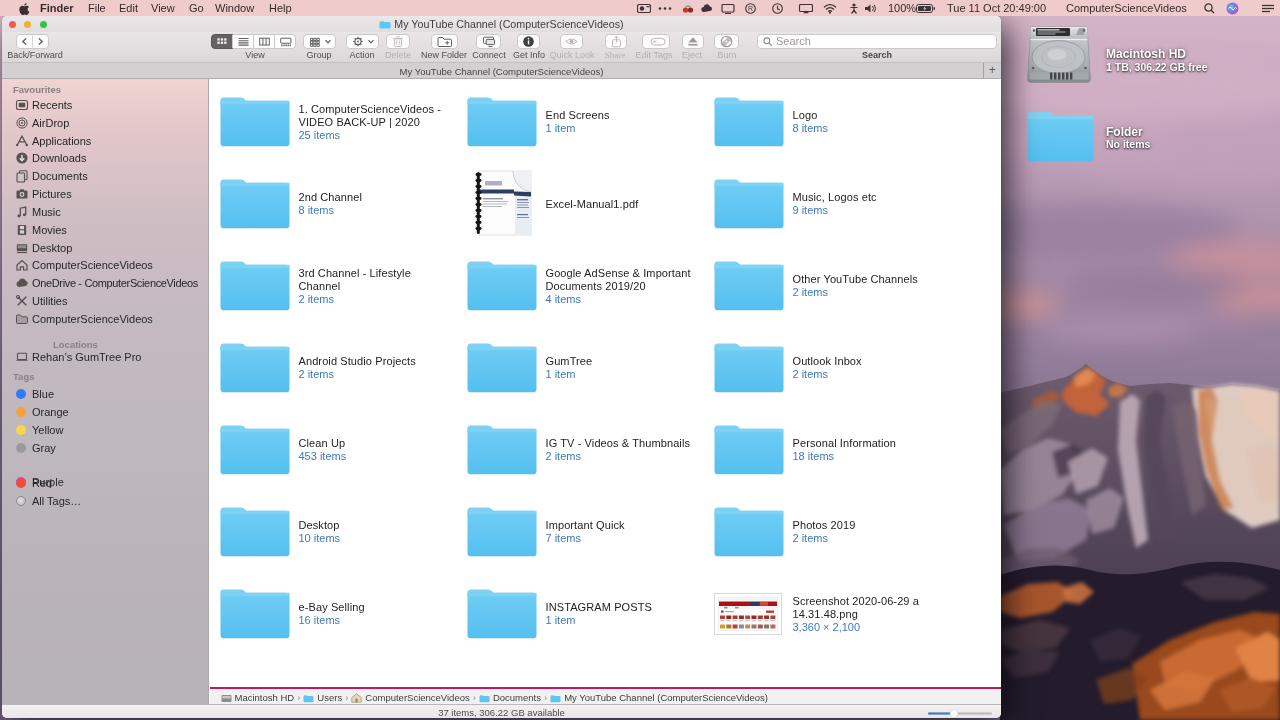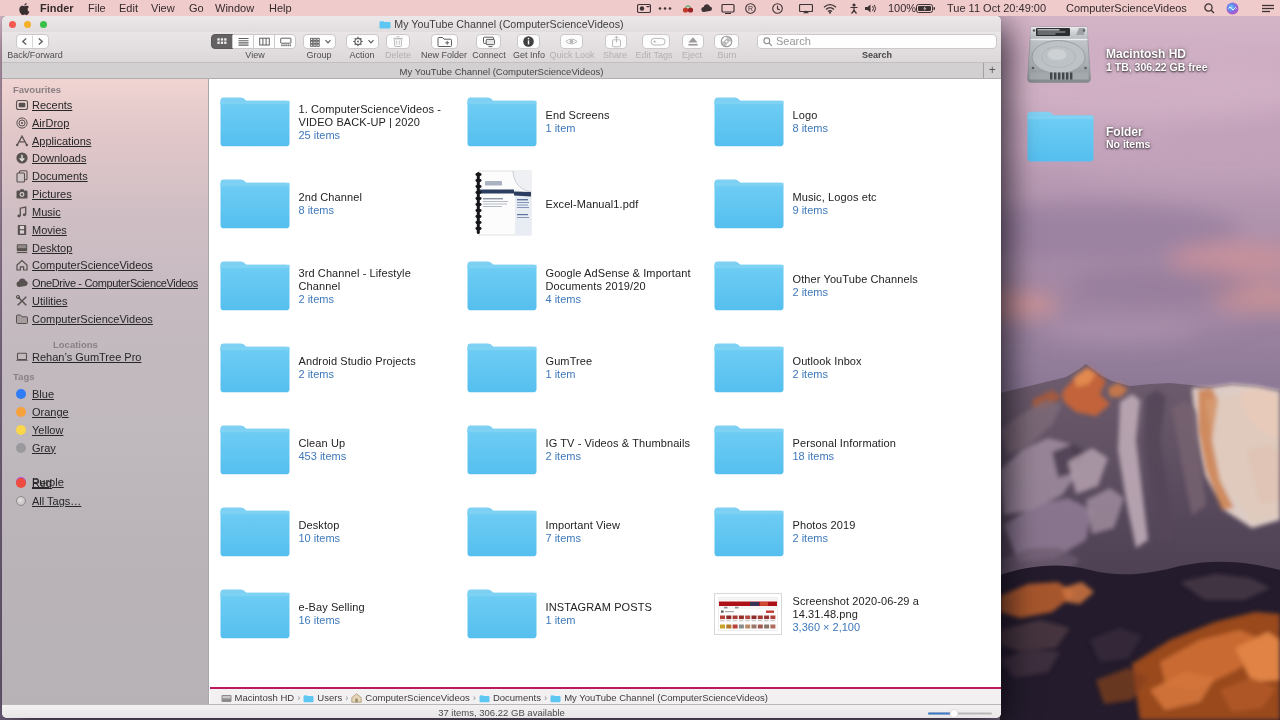--- a/index.html
+++ b/index.html
@@ -22,21 +22,21 @@
 #tabbar { position:absolute; left:0; top:46.5px; width:100%; height:16px; background:#d3d0d2; border-bottom:1px solid #b1aeb0; font-size:9.5px; color:#464646; }
 #tabbar .tabtext { position:absolute; left:0; right:0; top:0; height:16px; line-height:17px; text-align:center; }
 #tabbar .plus { position:absolute; right:0; top:0; width:18.5px; height:15px; border-left:1px solid #a3a0a2; color:#595959; text-align:center; line-height:15px; font-size:12px; font-weight:300; }
 
 #sidebar { position:absolute; left:0; top:62.5px; width:206.5px; height:625px;
   background:linear-gradient(180deg,#efd4d2 0px,#e2c7c9 55px,#cfbec4 135px,#c4bac0 235px,#bfb8bd 355px,#bab4b8 475px,#b7b2b6 625px);
   border-right:1px solid #aaa7a9; }
 .shead { position:absolute; left:11px; font-size:9.5px; font-weight:bold; color:#8a7f82; }
 .srow { position:absolute; left:0; width:207px; height:18px; }
 .srow .sicon { position:absolute; left:13px; top:2px; }
-.srow .stext { position:absolute; left:30px; top:0; height:18px; line-height:18.5px; font-size:11px; color:#272727; white-space:nowrap;text-decoration:underline; }
+.srow .stext { position:absolute; left:30px; top:0; height:18px; line-height:18.5px; font-size:11px; color:#272727; white-space:nowrap; }
 .dot { position:absolute; left:14px; top:4px; width:10px; height:10px; border-radius:50%; }
 
 #content { position:absolute; left:207.5px; top:62.5px; width:709px; height:608.5px; background:#fff; overflow:hidden; }
 .cell { position:absolute; width:250px; height:49px; }
 .cell .ficon { position:absolute; left:0; top:0; }
 .cell .ctext { position:absolute; left:79px; top:50%; transform:translateY(-50%); width:170px; }
 .cell .cname { font-size:11px; color:#232323; line-height:13px; white-space:nowrap; letter-spacing:0.1px; }
 .cell .ccount { font-size:11px; color:#3e78bb; line-height:13px; white-space:nowrap; }
 
 #pathbar { position:absolute; left:207.5px; top:671px; width:791.5px; height:16.5px; background:#f2f0f1; border-top:2px solid #be185d; }
@@ -406,21 +406,21 @@
           <path d="M5.8,7.5 Q11.5,2.8 17.2,7.5 Q11.5,12.2 5.8,7.5 Z" fill="none" stroke="#bbb8b9" stroke-width="1"></path>
           <circle cx="11.5" cy="7.5" r="1.9" fill="#bbb8b9"></circle>
         </svg>
         <div class="tlabel dis" style="left:542px;width:56px;">Quick Look</div>
       <div class="tbtn" style="left:603px;width:22px;"></div>
         <svg style="position:absolute;left:603px;top:2px" width="22" height="15" viewBox="0 0 22 15">
           <rect x="7.5" y="5.8" width="8" height="7" rx="0.8" fill="none" stroke="#bbb8b9" stroke-width="1"></rect>
           <line x1="11.5" y1="2.3" x2="11.5" y2="8.3" stroke="#bbb8b9" stroke-width="1"></line>
           <path d="M9.6,4.1 L11.5,2.1 L13.4,4.1" fill="none" stroke="#bbb8b9" stroke-width="1"></path>
         </svg>
-        <div class="tlabel dis" style="left:591px;width:44px;">Share</div>
+        <div class="tlabel dis" style="left:591px;width:44px;font-family:Liberation Serif, serif;">Share</div>
       <div class="tbtn" style="left:640px;width:28px;"></div>
         <svg style="position:absolute;left:640px;top:2px" width="28" height="15" viewBox="0 0 28 15">
           <rect x="9" y="4.4" width="14" height="6.6" rx="3.3" fill="none" stroke="#bbb8b9" stroke-width="1"></rect>
           <circle cx="12.6" cy="7.7" r="1.1" fill="#bbb8b9"></circle>
         </svg>
         <div class="tlabel dis" style="left:624px;width:56px;">Edit Tags</div>
       <div class="tbtn" style="left:680px;width:22px;"></div>
         <svg style="position:absolute;left:680px;top:2px" width="22" height="15" viewBox="0 0 22 15">
           <path d="M11,3.2 L15.6,8.4 L6.4,8.4 Z" fill="#9d9a9b"></path>
           <rect x="6.4" y="9.9" width="9.2" height="1.7" fill="#9d9a9b"></rect>
@@ -852,21 +852,21 @@
             <div class="ccount">10 items</div>
           </div>
         </div>
       <div class="cell" style="left:257.0px;top:428.8px;">
           <svg class="ficon" width="70" height="50" viewBox="0 0 70 50">
             <path d="M0.5,3.6 Q0.5,0.4 3.7,0.4 L21,0.4 Q24,0.4 25.5,2.9 L28.3,7.2 L0.5,7.2 Z" fill="#7fd0f2"></path>
             <rect x="0.5" y="3.8" width="69" height="45.5" rx="3.4" fill="url(#gfold)"></rect>
             <rect x="0.5" y="3.8" width="69" height="3.5" fill="#7ed2f4"></rect>
           </svg>
           <div class="ctext">
-            <div class="cname">Important View</div>
+            <div class="cname">Important Quick</div>
             <div class="ccount">7 items</div>
           </div>
         </div>
       <div class="cell" style="left:504.0px;top:428.8px;">
           <svg class="ficon" width="70" height="50" viewBox="0 0 70 50">
             <path d="M0.5,3.6 Q0.5,0.4 3.7,0.4 L21,0.4 Q24,0.4 25.5,2.9 L28.3,7.2 L0.5,7.2 Z" fill="#7fd0f2"></path>
             <rect x="0.5" y="3.8" width="69" height="45.5" rx="3.4" fill="url(#gfold)"></rect>
             <rect x="0.5" y="3.8" width="69" height="3.5" fill="#7ed2f4"></rect>
           </svg>
           <div class="ctext">

